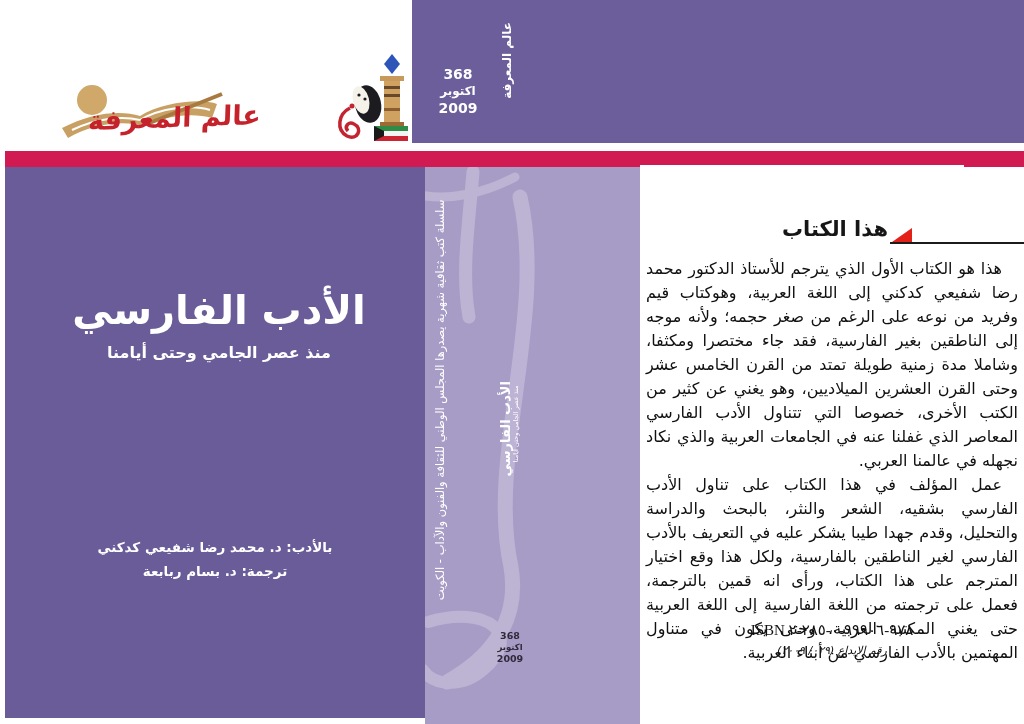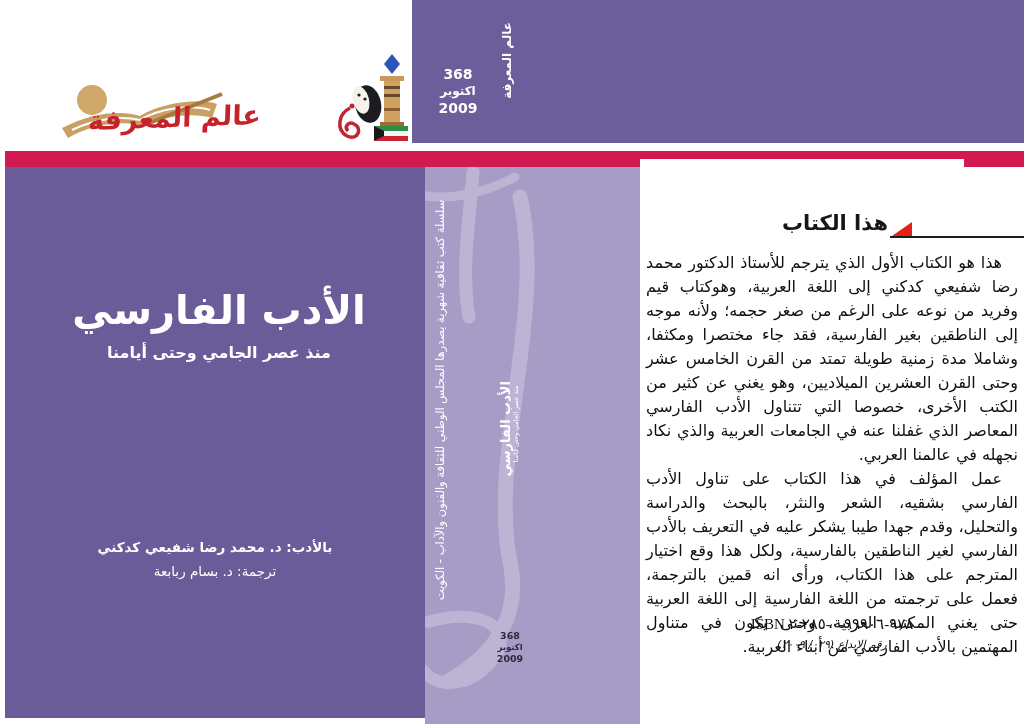--- a/index.html
+++ b/index.html
@@ -23,32 +23,32 @@
 
   
   .front-cover{left:5px;top:167px;width:420px;height:551px;background:#6a5c98;}
   .cover-title{left:14px;top:120px;width:400px;text-align:center;color:#fff;
                font-size:40px;font-weight:bold;}
   .cover-subtitle{left:14px;top:176px;width:400px;text-align:center;color:#fff;
                   font-size:16px;font-weight:bold;}
   .cover-author{left:0;top:372px;width:100%;text-align:center;color:#fff;
                 font-size:13.5px;font-weight:bold;}
   .cover-translator{left:0;top:396px;width:100%;text-align:center;color:#fff;
-                    font-size:13.5px;font-weight:normal;}
+                    font-size:13.5px;font-weight:bold;}
 
   
   .spine{left:425px;top:167px;width:215px;height:557px;background:#a79cc5;overflow:hidden;}
   .spine-series{left:-196px;top:225px;width:424px;height:16px;font-size:11.5px;color:#fff;}
   .spine-title{left:46px;top:241px;width:70px;height:16px;font-size:13px;font-weight:bold;color:#fff;}
   .spine-subtitle{left:60px;top:245px;width:62px;height:9px;font-size:6.5px;color:#fff;}
   .spine-issue{left:55px;top:463px;width:60px;text-align:center;color:#2f2a3a;font-weight:bold;
                line-height:11.5px;font-size:9.5px;}
 
   
-  .back-cover{left:640px;top:159px;width:324px;height:557px;background:#fff;}
+  .back-cover{left:640px;top:165px;width:324px;height:557px;background:#fff;}
   .back-header-title{left:112px;top:52px;width:136px;text-align:right;font-size:21px;
                      font-weight:bold;color:#161616;letter-spacing:.5px;}
   .red-triangle{left:252px;top:63px;width:20px;height:14px;background:#e32119;
                 clip-path:polygon(0 100%,100% 0,100% 100%);}
   .header-rule{left:250px;top:77px;width:134px;height:2px;background:#1b1b1b;}
   .back-body{left:6px;top:92px;width:372px;direction:rtl;text-align:justify;
              font-size:16px;line-height:24px;color:#101010;}
   .back-body p{margin:0;text-indent:16px;}
   .back-isbn{left:6px;top:456px;width:372px;text-align:center;color:#111;}
   .isbn-line{direction:ltr;font-size:15px;font-family:"Liberation Serif","DejaVu Sans",serif;}

